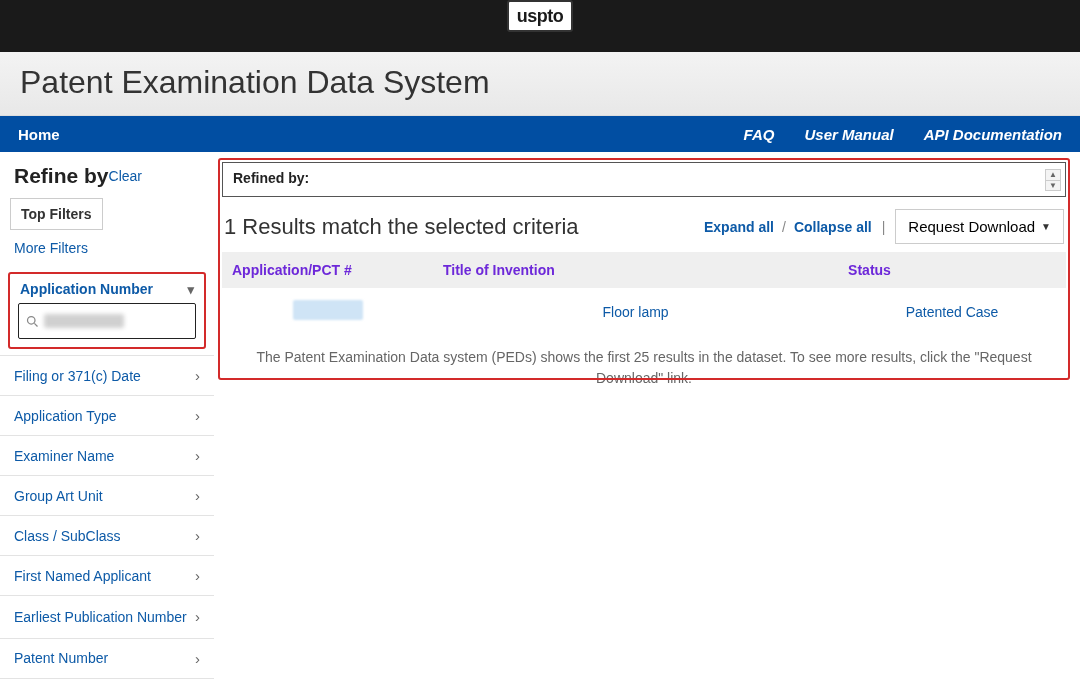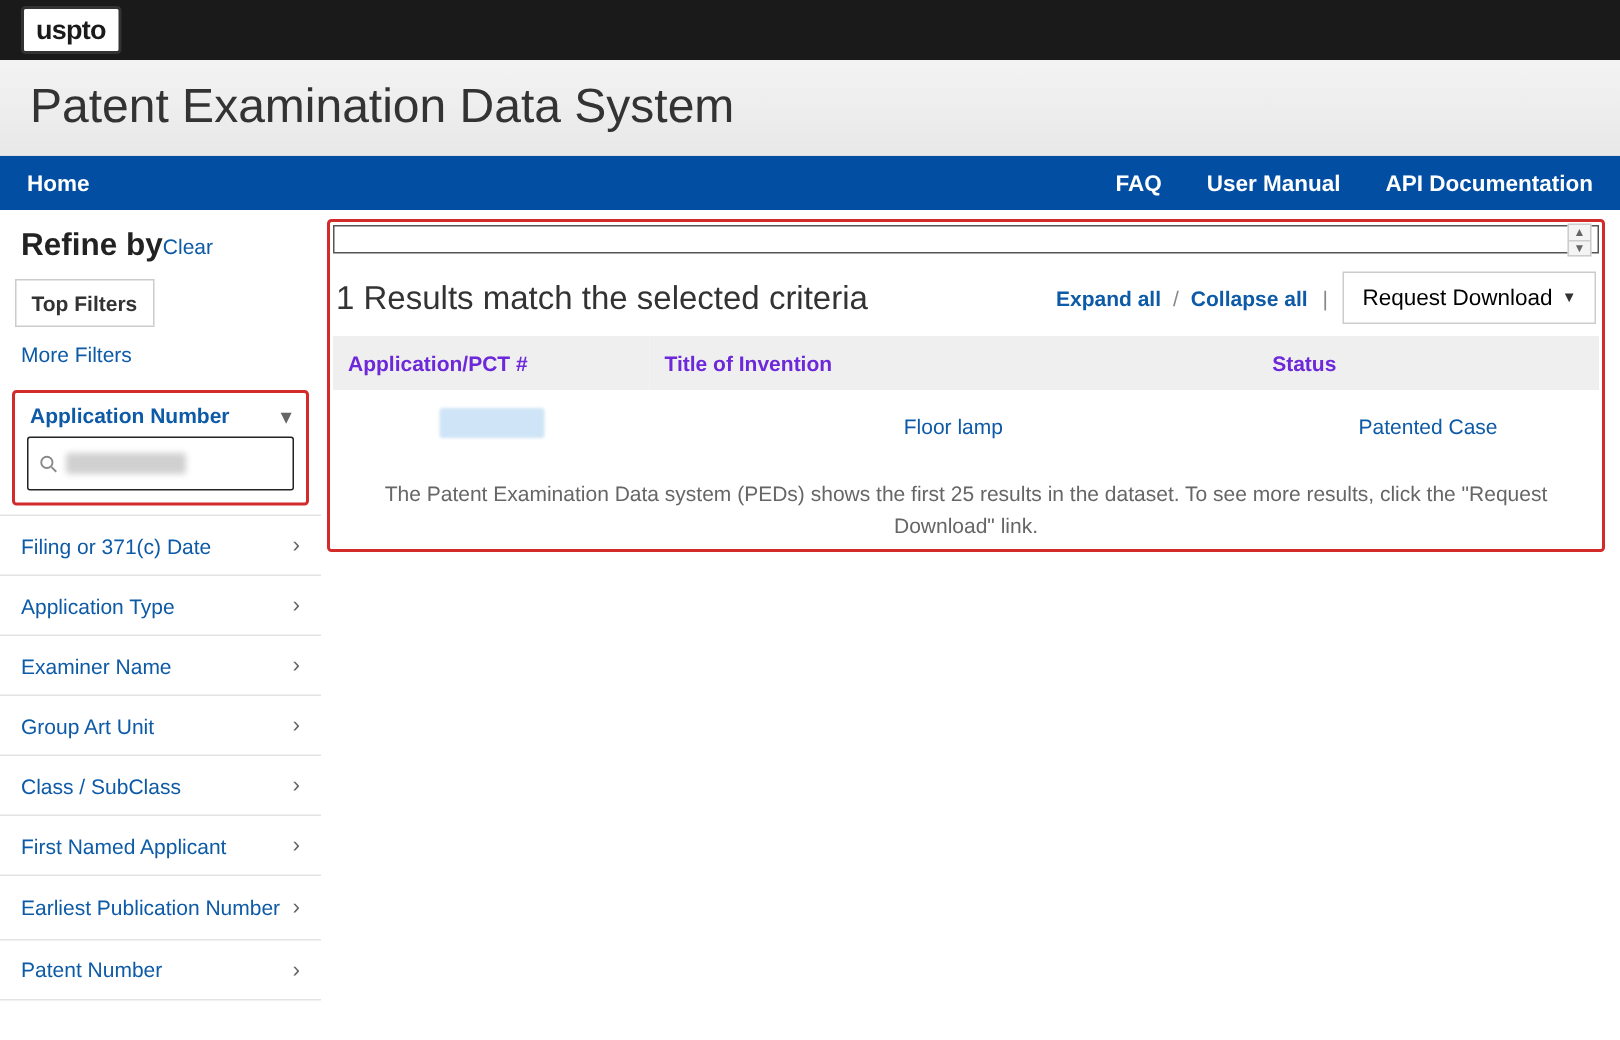--- a/index.html
+++ b/index.html
@@ -1,25 +1,26 @@
 <!DOCTYPE html>
 <html><head>
 <meta charset="utf-8">
 <style>
 * { box-sizing: border-box; margin: 0; padding: 0; }
 body { font-family: "Segoe UI", Arial, sans-serif; font-size: 14px; color: #333; background: #fff; }
 
 
 .top-header {
   background: #1a1a1a;
-  height: 40px;
+  height: 52px;
   display: flex;
   align-items: center;
   justify-content: space-between;
   padding: 0 14px;
+  flex-direction: column;
 }
 .logo-box {
   background: #fff;
   border: 2px solid #333;
   border-radius: 3px;
   height: 32px;
   display: inline-flex;
   align-items: center;
   padding: 0 8px;
   font-weight: 700;
@@ -55,21 +56,21 @@
   align-items: center;
   justify-content: space-between;
   padding: 0 18px;
 }
 .blue-bar a {
   color: #fff;
   font-weight: 700;
   font-size: 15px;
   text-decoration: none;
 }
-.blue-right { display: flex; gap: 30px; }
+.blue-right { display: flex; gap: 30px; font-style: italic; }
 
 
 .main {
   display: flex;
   align-items: flex-start;
 }
 .sidebar {
   width: 214px;
   flex: none;
   padding: 10px 0 10px 0;
@@ -315,20 +316,21 @@
         <span class="chev">›</span>
       </div>
     </div>
   </div>
 
   <div class="content">
 
     <div class="red-box" style="left:4px; top:6px; right:10px; height:222px;"></div>
 
     <div class="refined-box">
+      <div class="rb-label">Refined by:</div>
       <div class="spinner-stack">
         <span>▲</span>
         <span>▼</span>
       </div>
     </div>
 
     <div class="results-bar">
       <h3>1 Results match the selected criteria</h3>
       <div class="results-actions">
         <a href="#">Expand all</a>

